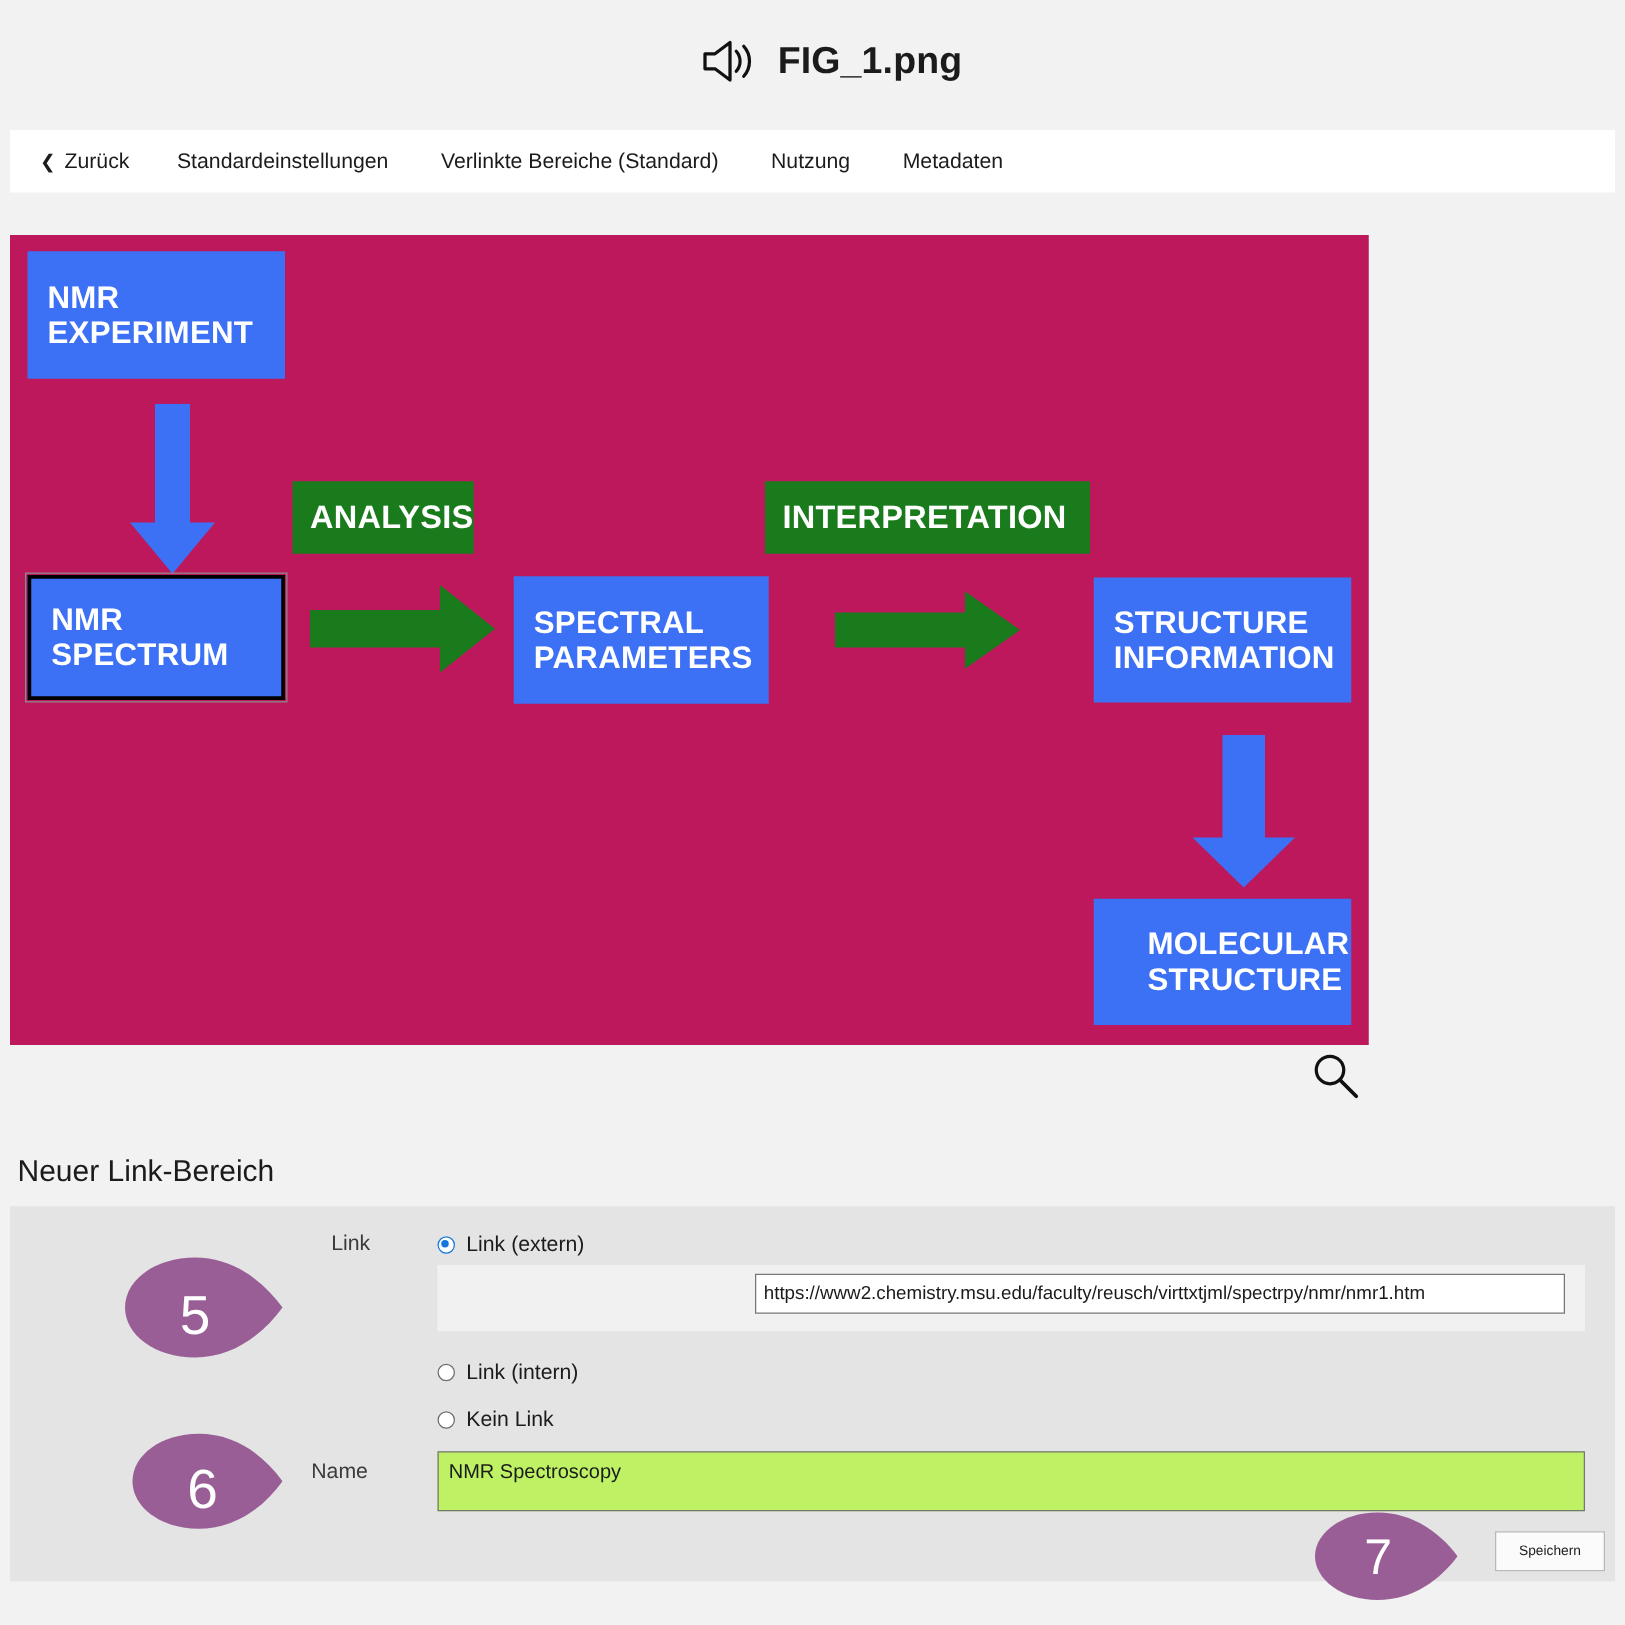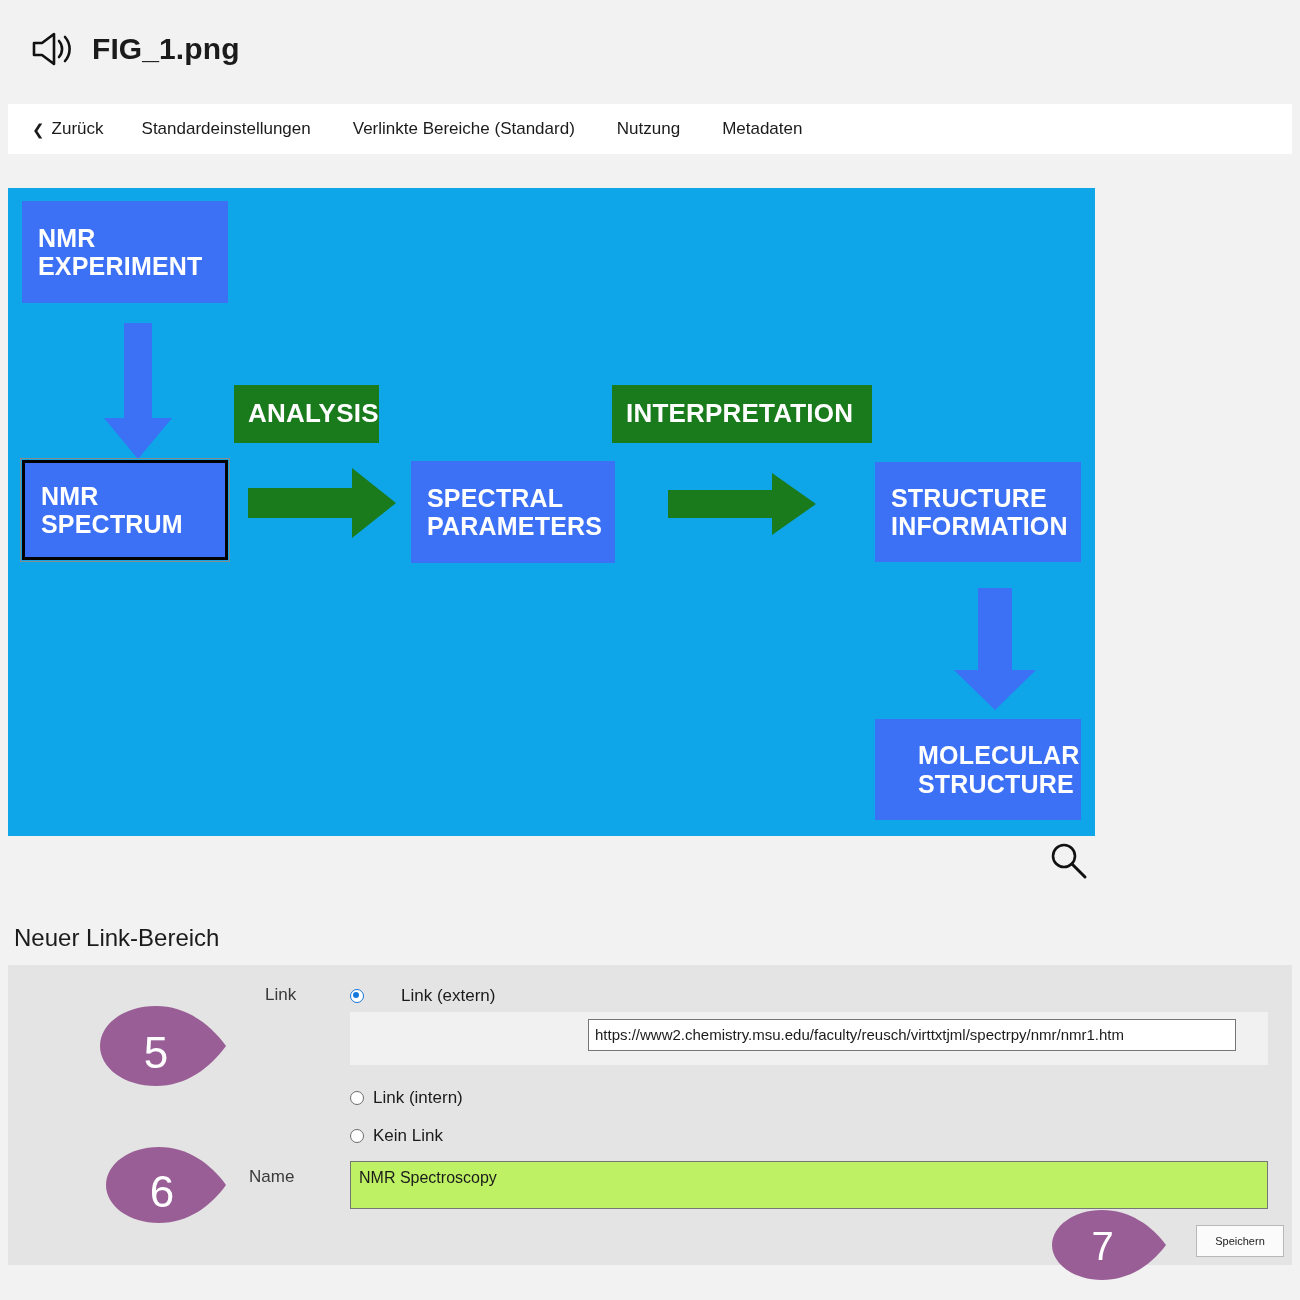--- a/index.html
+++ b/index.html
@@ -19,20 +19,21 @@
   
   #app-header {
     position: absolute;
     left: 0; top: 0;
     width: 1300px; height: 98px;
     background: #f2f2f2;
     display: flex;
     align-items: center;
     padding-left: 30px;
     box-sizing: border-box;
+    justify-content: center;
   }
   #speaker-icon {
     width: 44px; height: 40px;
     margin-right: 18px;
     display: block;
   }
   #page-title {
     font-size: 30px;
     font-weight: bold;
     color: #1b1b1b;
@@ -67,21 +68,21 @@
     margin-right: 7px;
     line-height: 1;
     display: inline-block;
   }
 
   
   #image-panel {
     position: absolute;
     left: 8px; top: 188px;
     width: 1087px; height: 648px;
-    background: #0ea5e9;
+    background: #be185d;
     box-sizing: border-box;
     overflow: hidden;
   }
   #diagram {
     position: absolute;
     left: 0; top: 0;
     width: 1087px; height: 648px;
   }
   .node {
     position: absolute;
@@ -162,33 +163,33 @@
     background: #ffffff;
   }
   .radio.checked::after {
     content: "";
     position: absolute;
     left: 2.4px; top: 2.4px;
     width: 6px; height: 6px;
     border-radius: 50%;
     background: #1477dd;
   }
-  #radio-extern { left: 350px; top: 986px; gap: 28px; }
+  #radio-extern { left: 350px; top: 986px; }
   #radio-intern { left: 350px; top: 1088px; }
   #radio-kein   { left: 350px; top: 1126px; }
 
   #url-row {
     position: absolute;
     left: 350px; top: 1012px;
     width: 918px; height: 53px;
     background: #f1f1f1;
   }
   #url-input {
     position: absolute;
-    left: 238px; top: 7px;
+    left: 254px; top: 7px;
     width: 648px; height: 32px;
     background: #ffffff;
     border: 1px solid #767676;
     box-sizing: border-box;
     font-family: "Liberation Sans", sans-serif;
     font-size: 15px;
     color: #1b1b1b;
     padding: 0 6px;
     line-height: 30px;
     white-space: nowrap;

